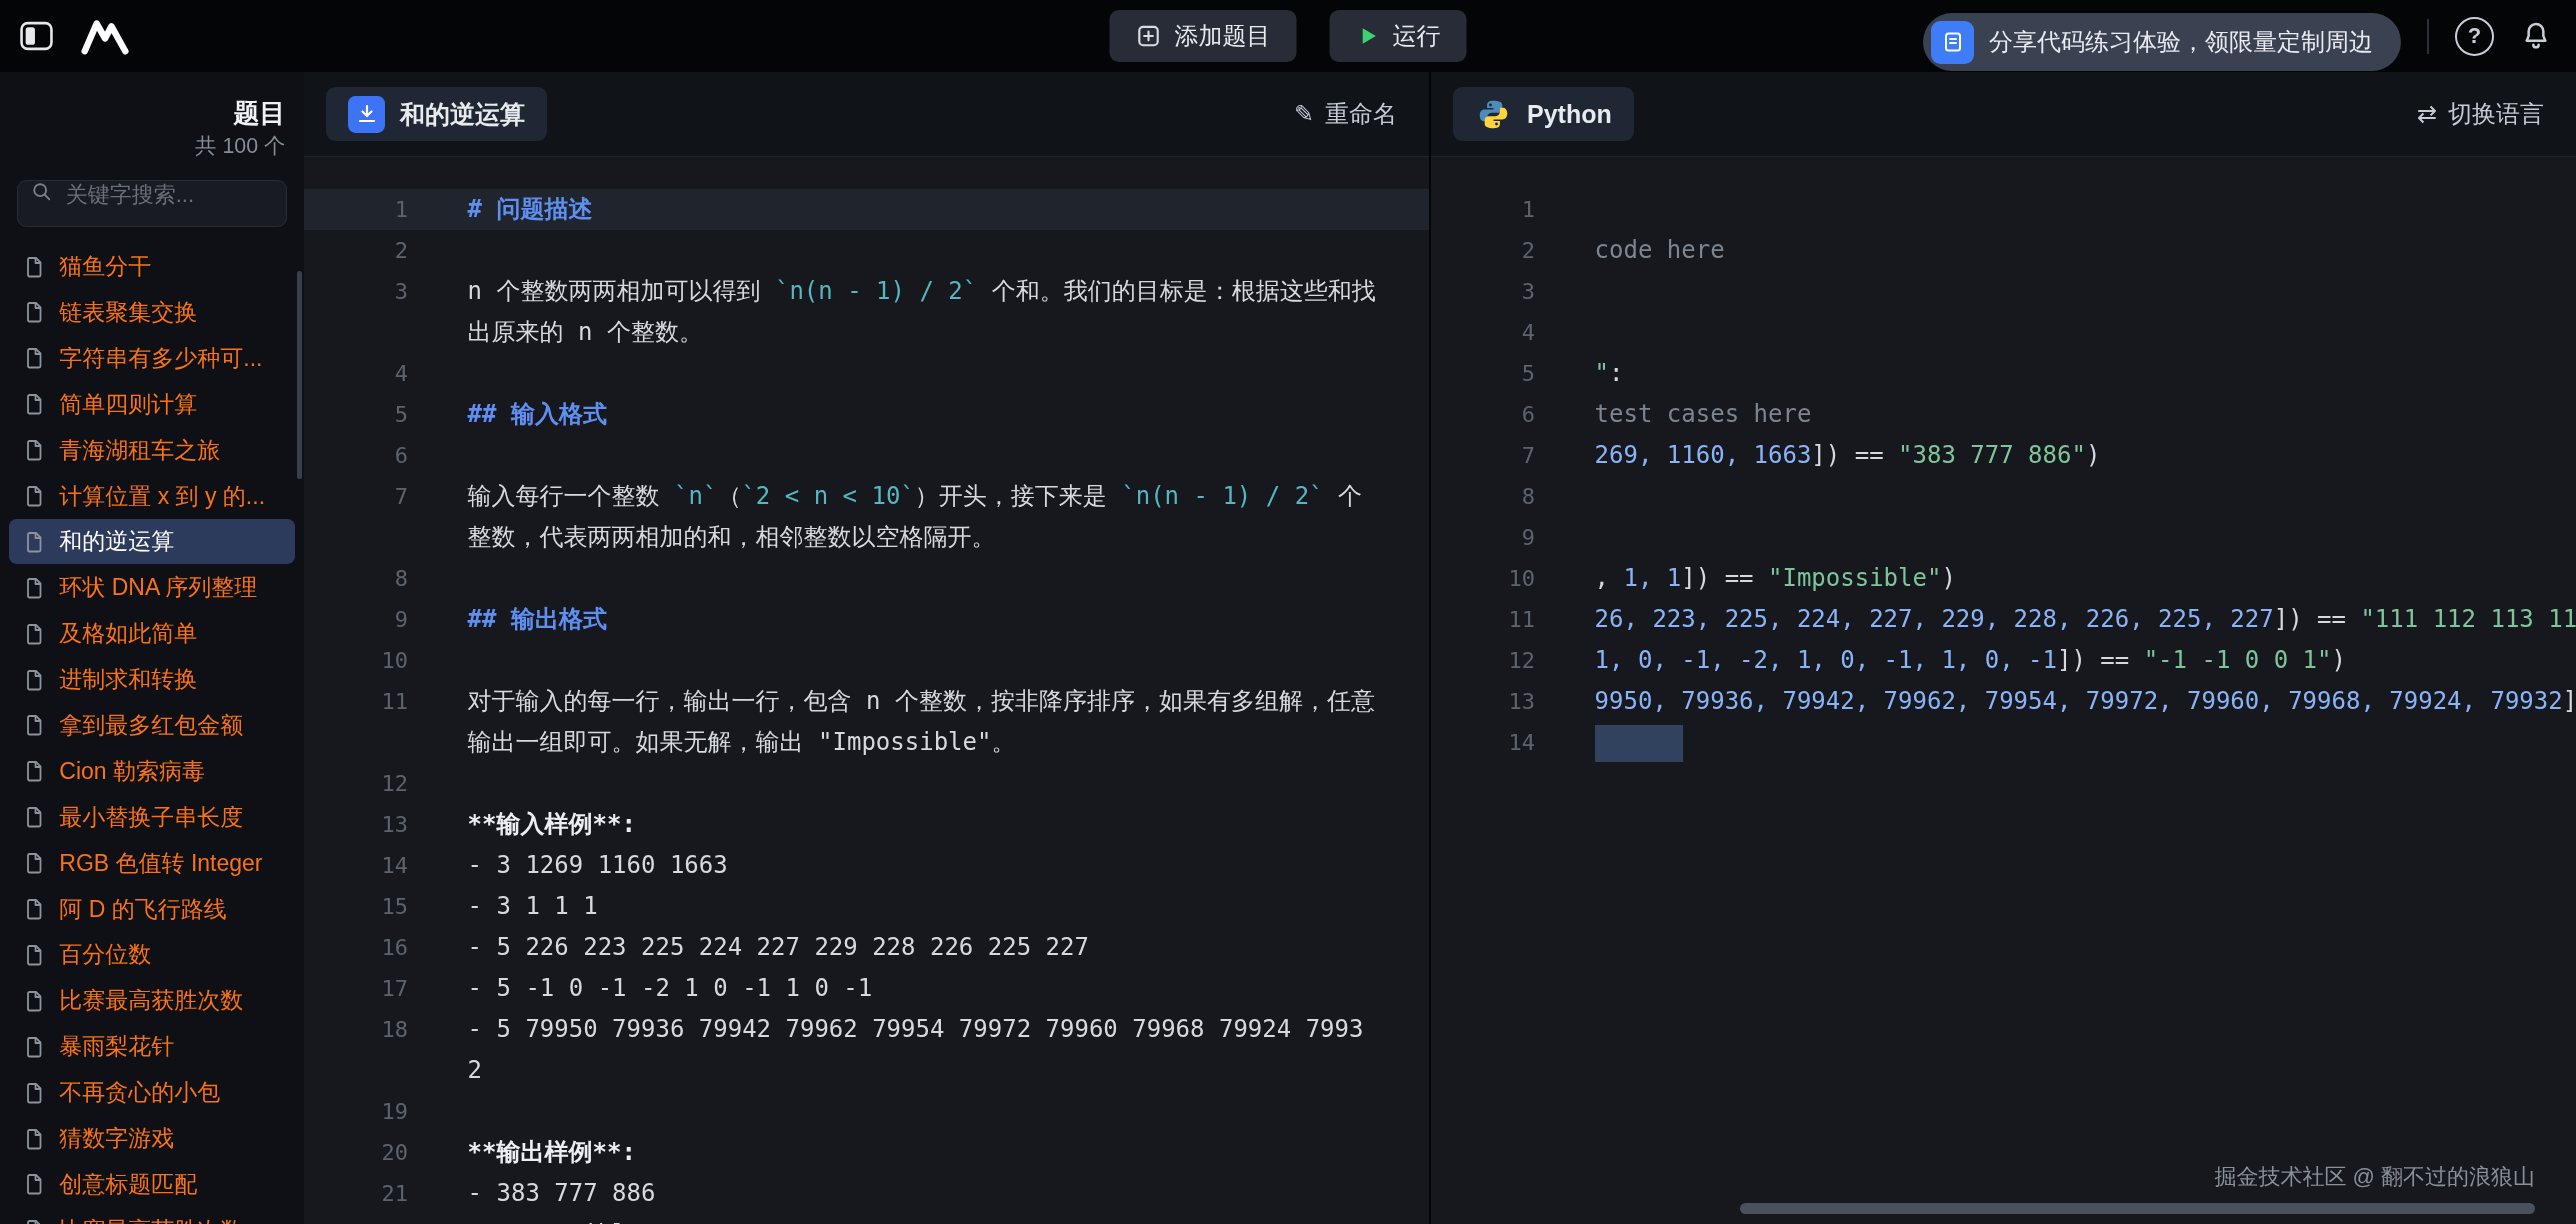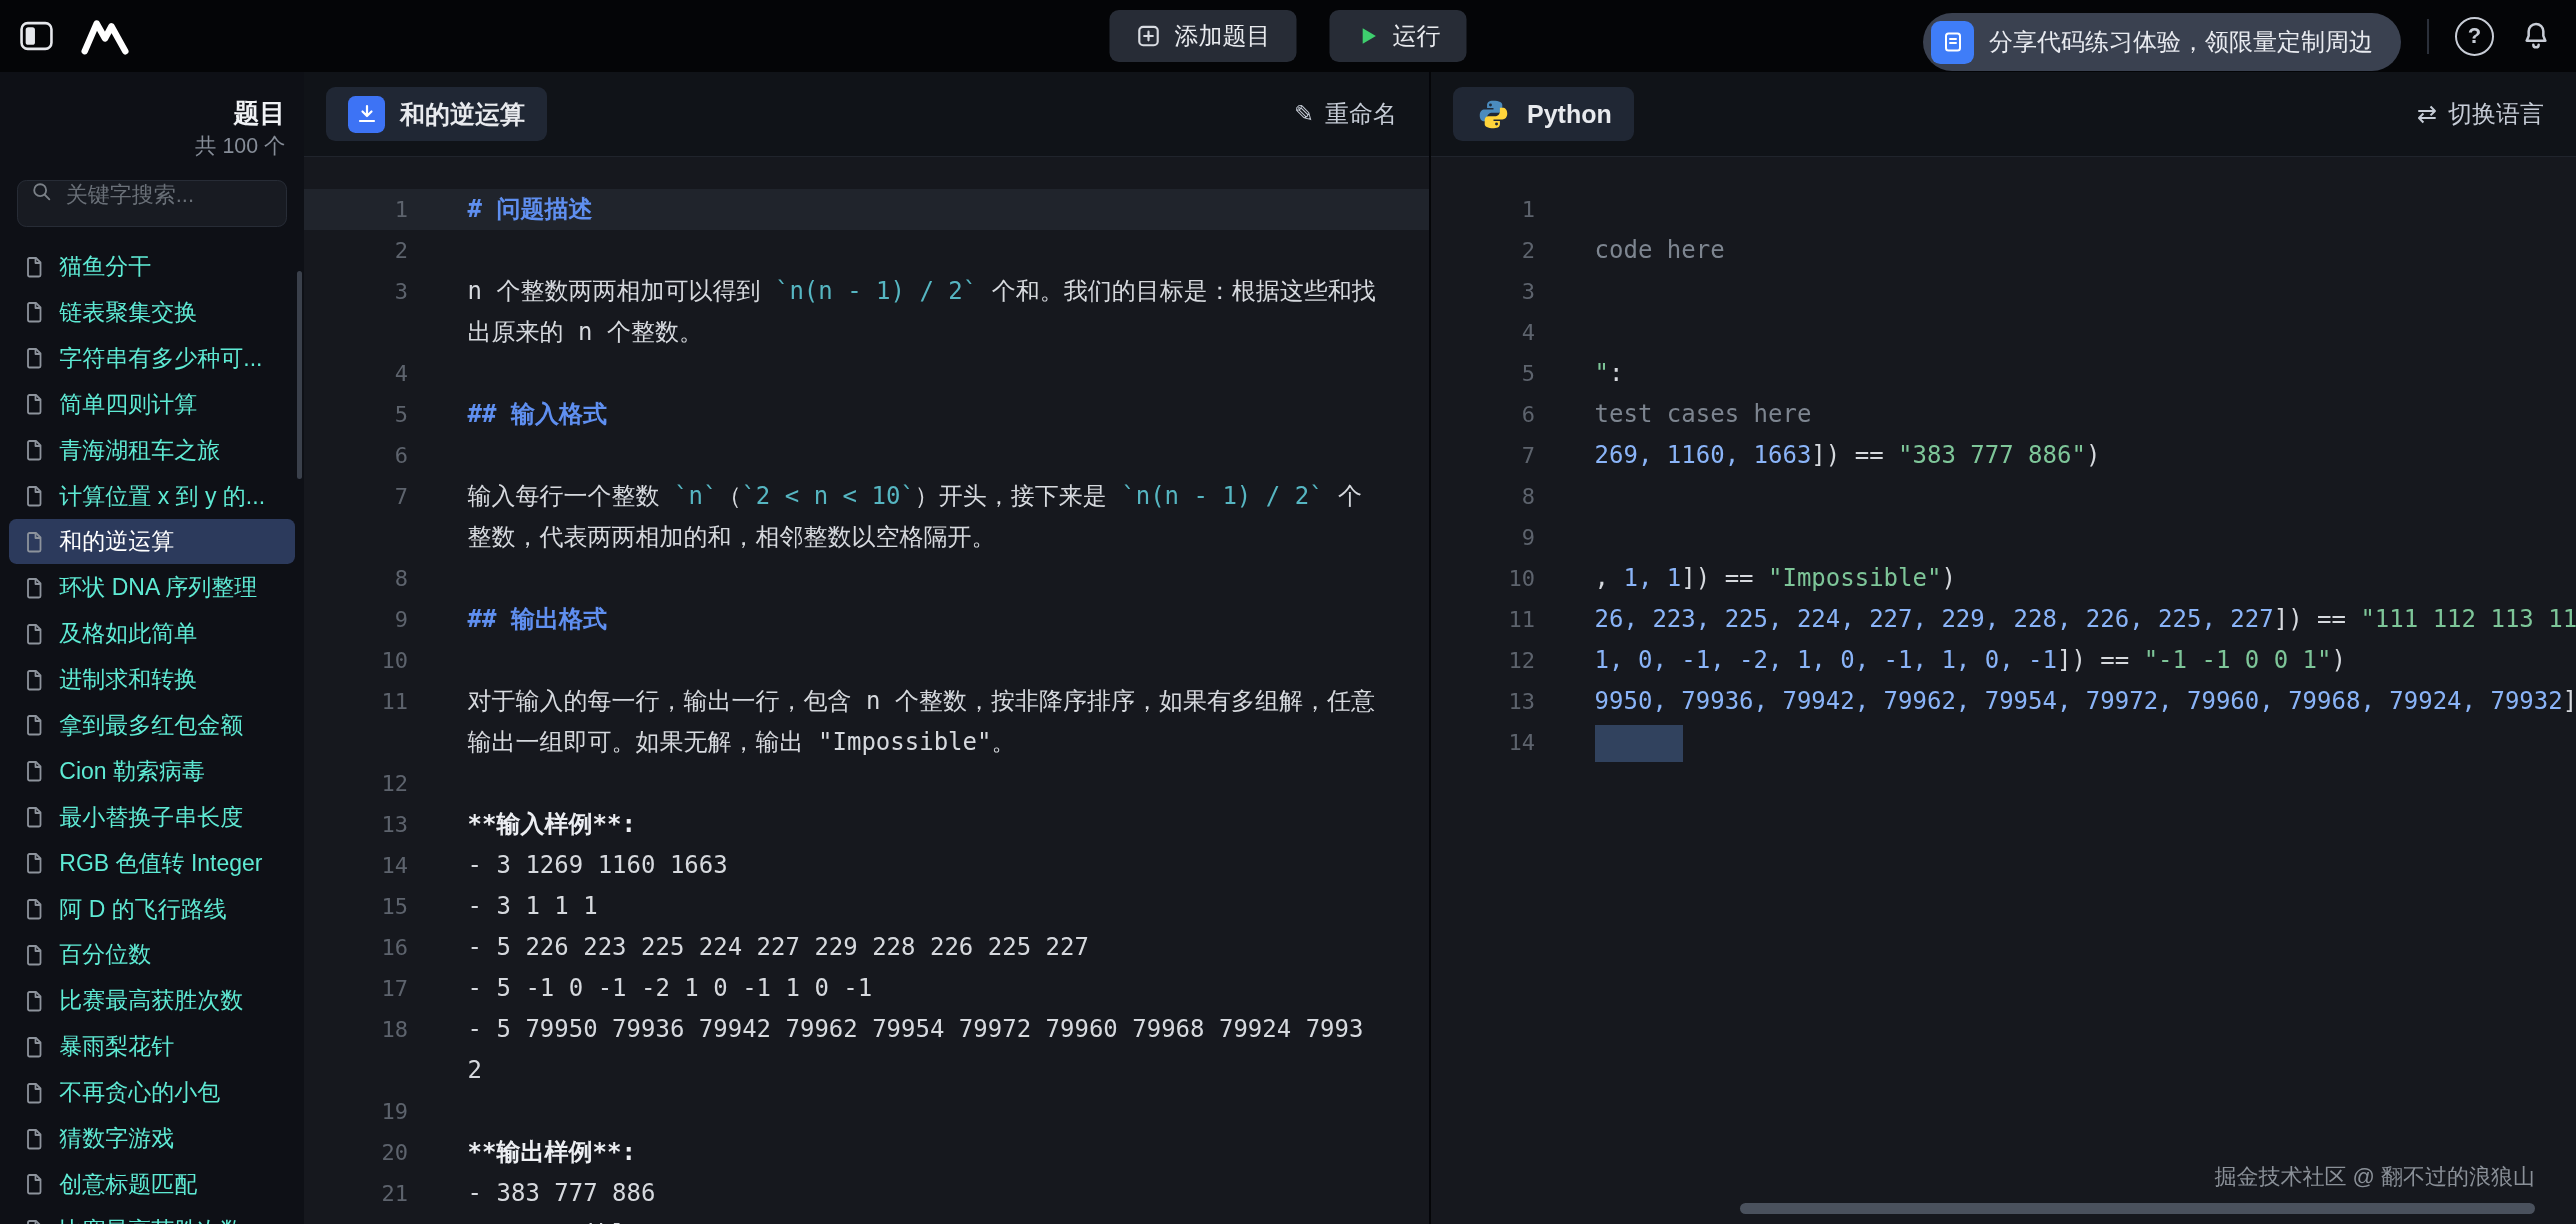--- a/index.html
+++ b/index.html
@@ -26,21 +26,21 @@
   .sidebar{position:absolute;top:72px;left:0;width:304px;bottom:0;background:#0e1016;border-right:0.9px solid #000;}
   .sb-head{display:flex;align-items:flex-end;justify-content:space-between;padding:24px 18.6px 0 20.4px;flex-direction:column;}
   .sb-title{font-size:26px;font-weight:700;color:#f0f2f5;}
   .sb-count{font-size:21.4px;color:#868d98;}
   .sb-search{display:flex;align-items:flex-start;gap:11px;margin:20.4px 16.7px 0 16.7px;height:45px;border-radius:9.3px;
              background:#181b22;border:0.9px solid #272c36;padding:0 13px;}
   .sb-search input{flex:1;background:transparent;border:none;outline:none;color:#c7ccd4;font-size:22px;font-family:inherit;min-width:0;}
   .sb-search input::placeholder{color:#6a7078;}
   .sb-list{margin-top:16.7px;}
   .sb-item{display:flex;align-items:center;gap:13px;height:45px;margin:0.9px 9.3px;padding:0 5.6px 0 13px;
-           border-radius:7.4px;color:#5eead4;font-size:23px;cursor:pointer;white-space:nowrap;overflow:hidden;}
+           border-radius:7.4px;color:#f97316;font-size:23px;cursor:pointer;white-space:nowrap;overflow:hidden;}
   .sb-item.active{background:#2c3a5c;color:#fff;}
   .sb-ic{display:flex;align-items:center;flex:none;}
   .sb-label{overflow:hidden;text-overflow:ellipsis;}
   .sb-scrollbar{position:absolute;top:199px;right:1.9px;width:5.6px;height:208px;border-radius:2.8px;background:#3a404b;}
 
   
   .mid{position:absolute;top:72px;left:304px;width:1125px;bottom:0;background:#16181e;border-right:1.9px solid #04050a;}
   .rightp{position:absolute;top:72px;left:1431px;right:0;bottom:0;background:#16181e;}
   .panel-head{position:absolute;top:0;left:0;right:0;height:85px;background:#101318;border-bottom:0.9px solid #20242c;
               display:flex;align-items:center;justify-content:space-between;padding:0 26px 0 22px;box-sizing:border-box;}

